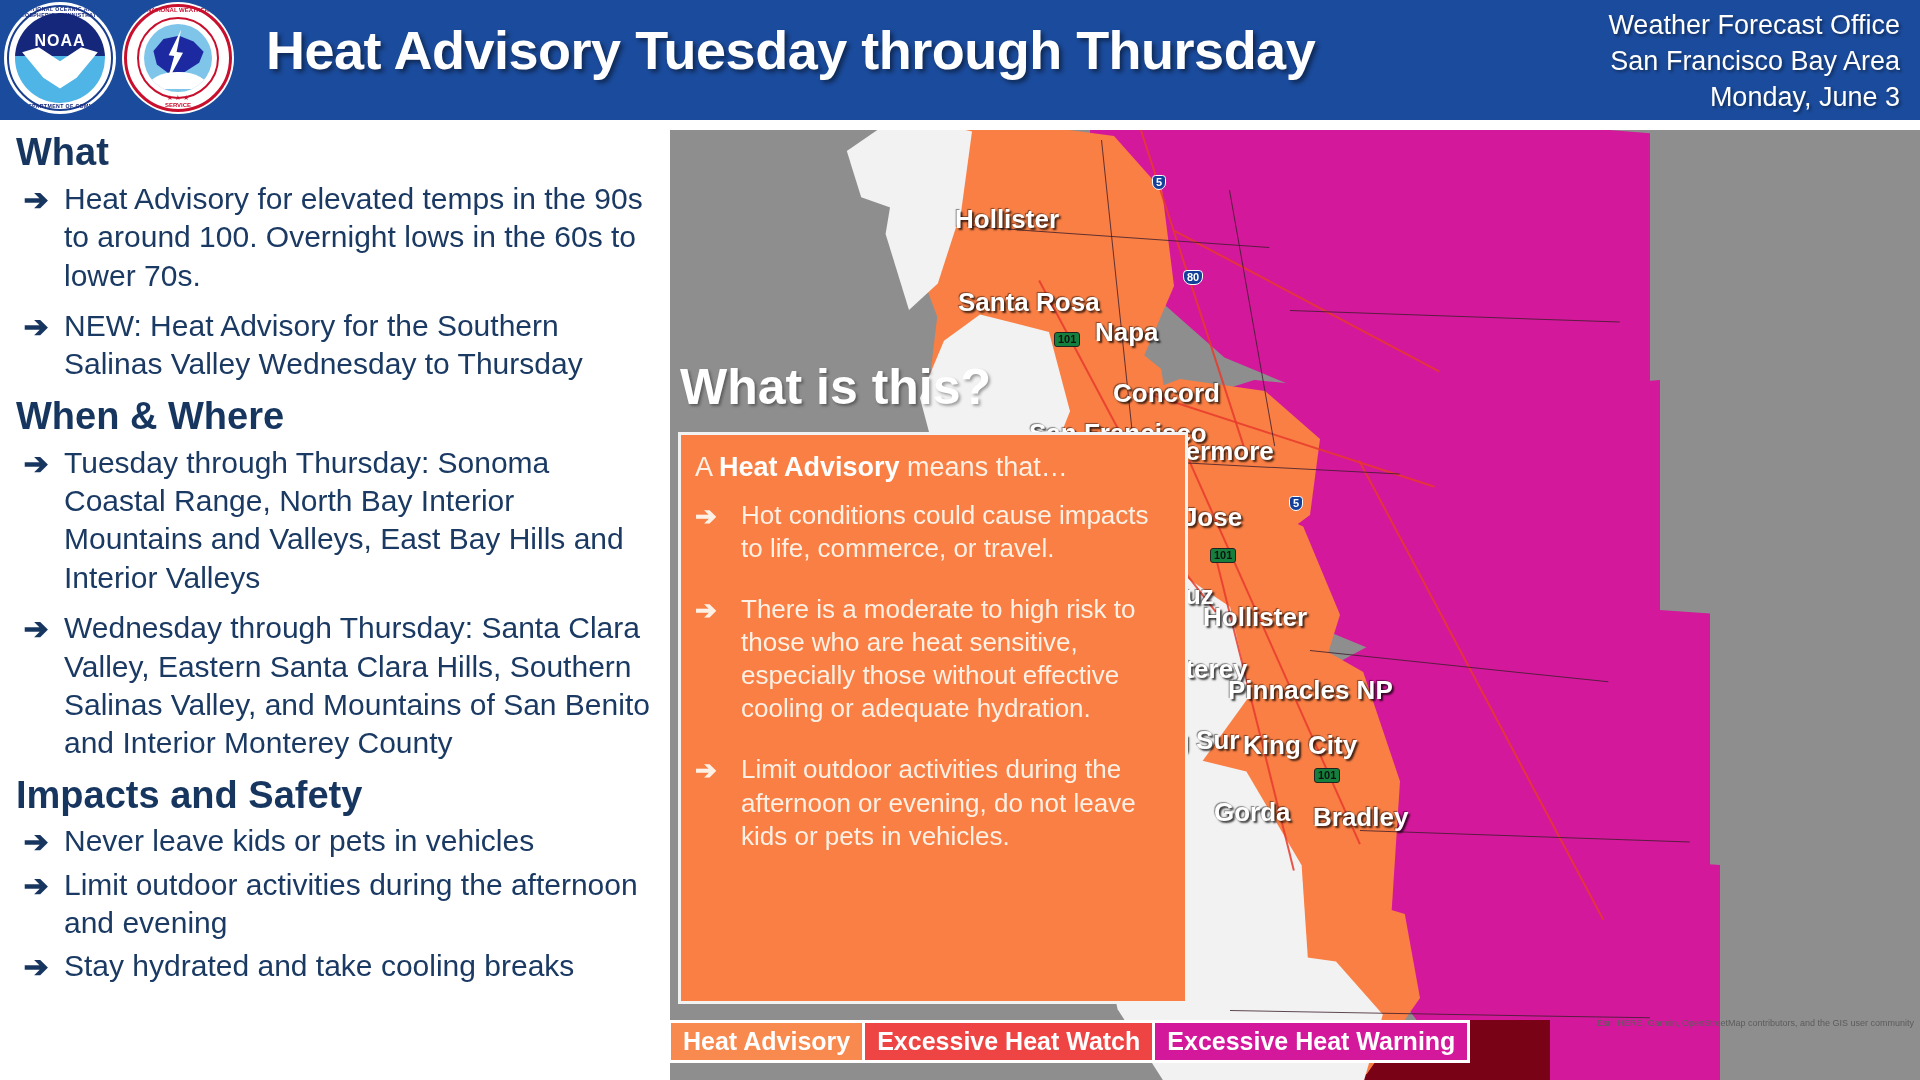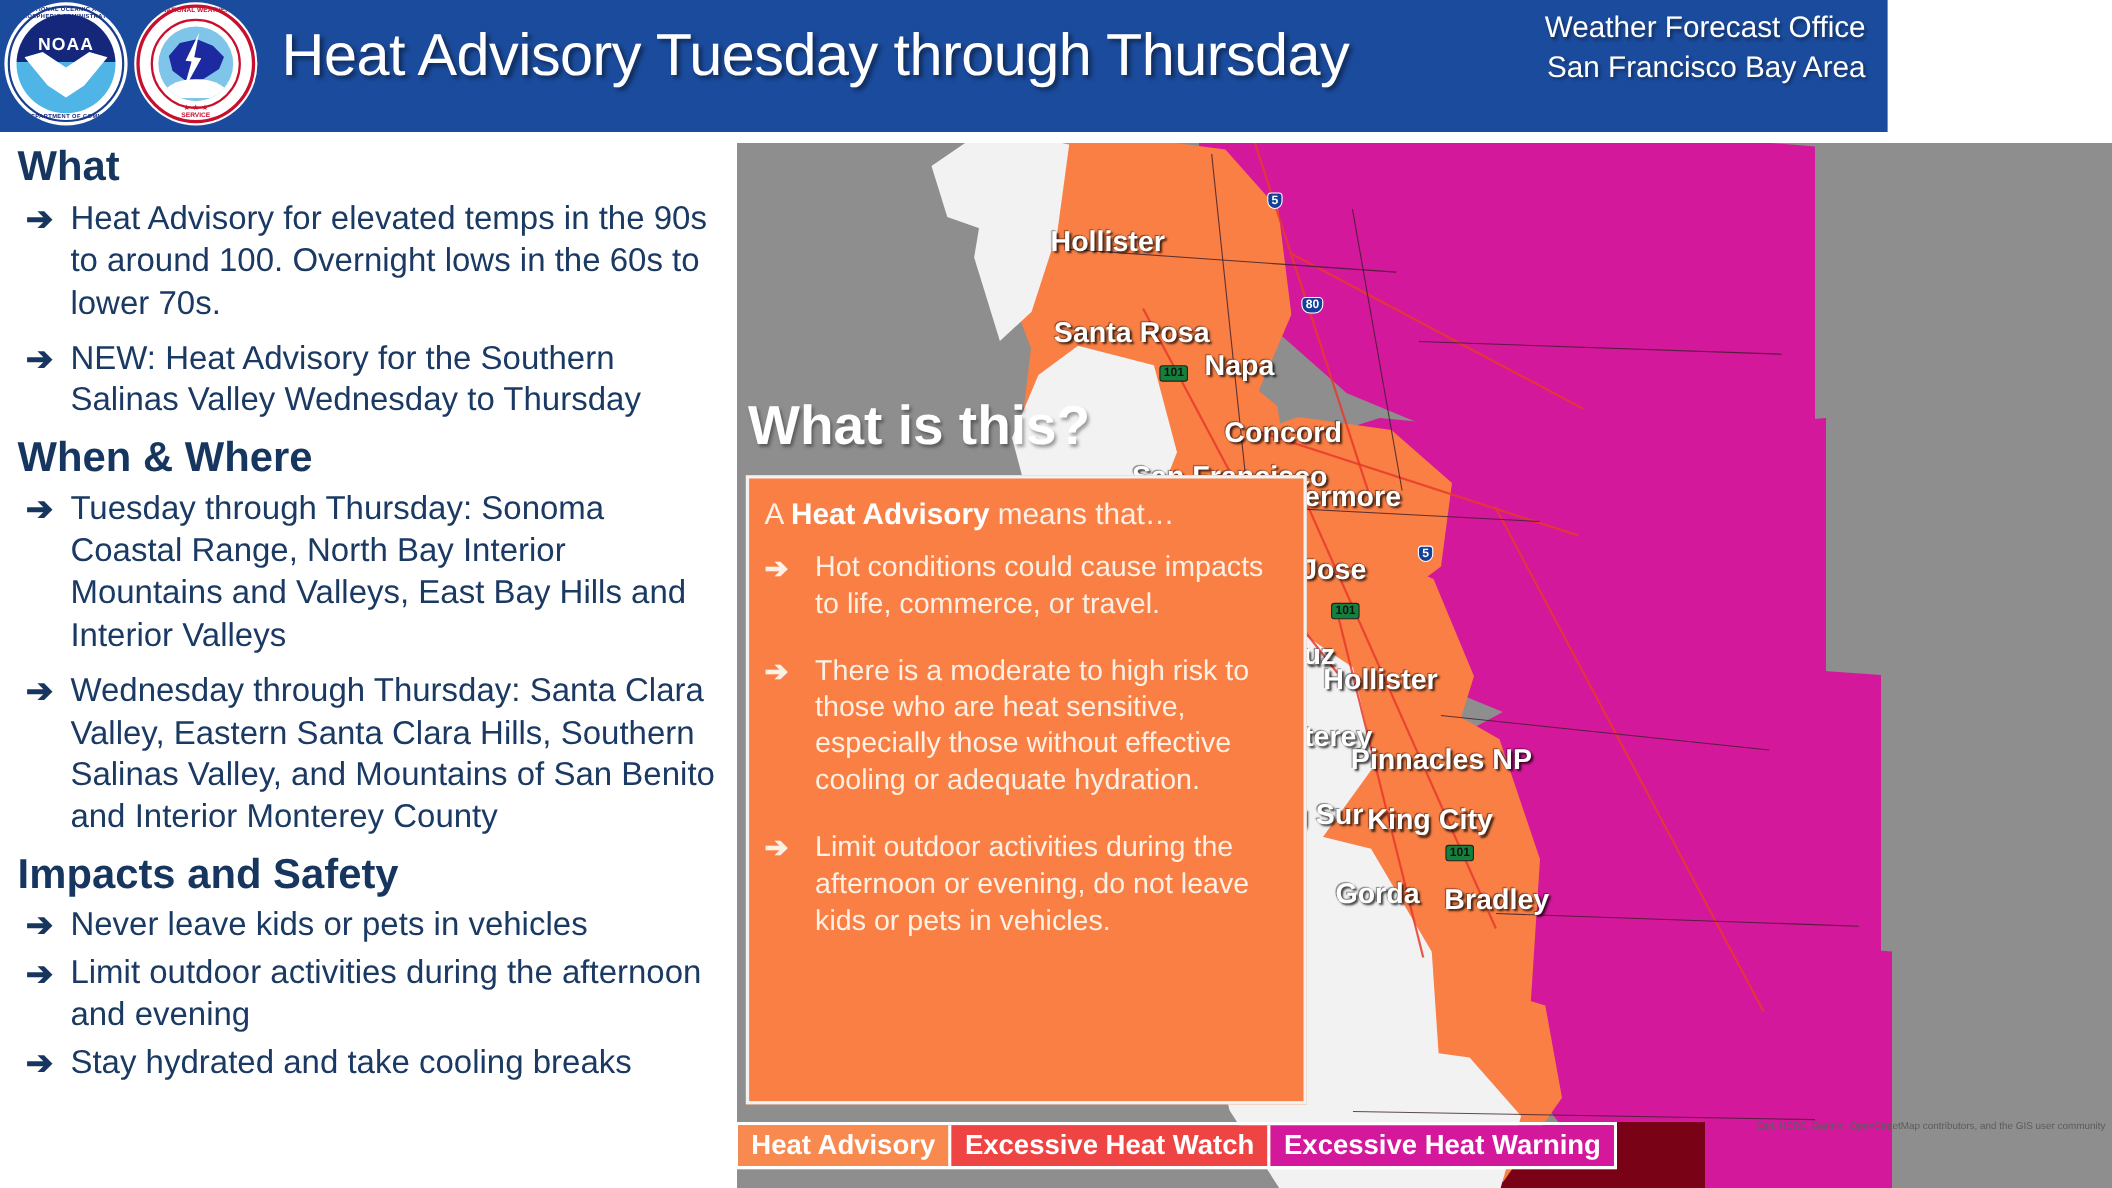--- a/index.html
+++ b/index.html
@@ -1,20 +1,20 @@
 <!DOCTYPE html>
 <html><head>
 <meta charset="utf-8">
 <style>
   html,body{margin:0;padding:0;background:#ffffff;}
   body{width:1920px;height:1080px;overflow:hidden;font-family:"Liberation Sans",sans-serif;}
   .page{position:relative;width:1920px;height:1080px;background:#ffffff;}
 
   
-  .header{position:absolute;left:0;top:0;width:1716px;height:120px;background:#1b4b9c;}
+  .header{position:absolute;left:0;top:0;width:1920px;height:120px;background:#1b4b9c;}
   .logos{position:absolute;left:4px;top:2px;display:flex;gap:6px;align-items:center;}
   .logo{width:112px;height:112px;border-radius:50%;position:relative;overflow:hidden;}
   .noaa-outer{background:#ffffff;display:flex;align-items:center;justify-content:center;}
   .noaa-ring{position:absolute;inset:3px;border-radius:50%;border:2px solid #1b3f8f;}
   .noaa-inner{position:absolute;left:11px;top:11px;right:11px;bottom:11px;border-radius:50%;
       background:linear-gradient(#15277a 0%,#15277a 48%,#4fb4e6 48%,#4fb4e6 100%);overflow:hidden;}
   .noaa-bird{position:absolute;left:8%;top:38%;width:84%;height:46%;
       background:#ffffff;border-radius:0 0 60% 60%/0 0 100% 100%;
       clip-path:polygon(0% 12%,22% 0%,50% 34%,78% 0%,100% 12%,72% 74%,50% 100%,28% 74%);}
   .noaa-txt{position:absolute;left:0;right:0;top:27%;text-align:center;color:#ffffff;
@@ -31,21 +31,21 @@
   .nws-cont{position:absolute;left:9%;top:16%;width:82%;height:62%;background:#1d29a0;
       clip-path:polygon(6% 38%,24% 10%,52% 2%,78% 16%,96% 40%,88% 66%,62% 88%,34% 92%,12% 70%);}
   .nws-cloud{position:absolute;left:4%;bottom:4%;width:92%;height:26%;background:#ffffff;
       border-radius:50% 50% 0 0/100% 100% 0 0;}
   .nws-bolt{position:absolute;left:30%;top:8%;width:34%;height:80%;background:#ffffff;
       clip-path:polygon(58% 0%,20% 50%,44% 50%,28% 100%,80% 42%,52% 42%);transform:rotate(8deg);}
   .nws-arc{position:absolute;left:0;right:0;color:#c8102e;font-size:6px;font-weight:bold;text-align:center;}
   .nws-arc.t{top:5px;} .nws-arc.b{bottom:6px;}
   .nws-stars{position:absolute;left:0;right:0;bottom:12px;text-align:center;color:#c8102e;font-size:7px;}
 
-  .header-title{position:absolute;left:256px;top:22px;color:#ffffff;font-size:54px;font-weight:normal;
+  .header-title{position:absolute;left:266px;top:22px;color:#ffffff;font-size:54px;font-weight:bold;
       letter-spacing:-0.5px;text-shadow:3px 3px 4px rgba(0,0,0,.45);line-height:1.05;white-space:nowrap;}
   .header-right{position:absolute;right:20px;top:8px;text-align:right;color:#ffffff;font-size:27px;
       line-height:1.33;text-shadow:2px 2px 3px rgba(0,0,0,.4);}
 
   
   .left{position:absolute;left:0;top:120px;width:668px;height:960px;background:#ffffff;
       padding:6px 0 0 8px;box-sizing:border-box;}
   .sec-h{color:#16355f;font-size:38px;font-weight:bold;margin:6px 0 6px 8px;line-height:1.1;}
   .sec-h.tight{margin-top:2px;}
   .bul{display:flex;margin:0 0 12px 0;align-items:flex-start;}
@@ -125,20 +125,21 @@
         <div class="nws-stars">★ ★ ★</div>
       </div>
 
     </div>
 
     <div class="header-title">Heat Advisory Tuesday through Thursday</div>
 
     <div class="header-right">
       <div>Weather Forecast Office</div>
       <div>San Francisco Bay Area</div>
+      <div>Monday, June 3</div>
     </div>
   </div>
 
   <div class="left">
 
     <div class="sec-h">What</div>
     <div class="bul">
       <div class="arw">➔</div>
       <div class="btxt">Heat Advisory for elevated temps in the 90s to around 100. Overnight lows in the 60s to lower 70s.</div>
     </div>

